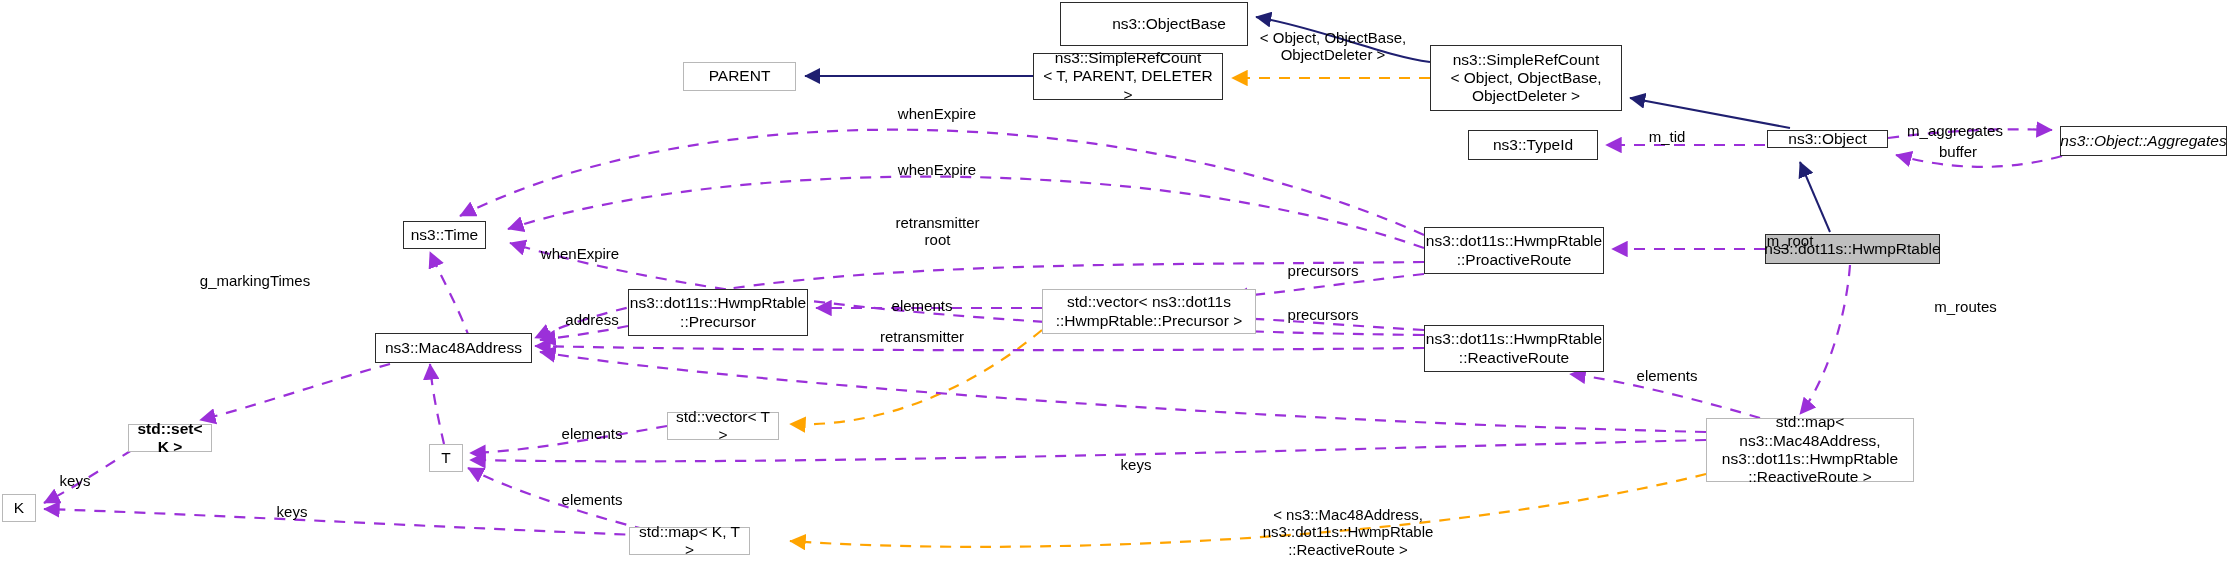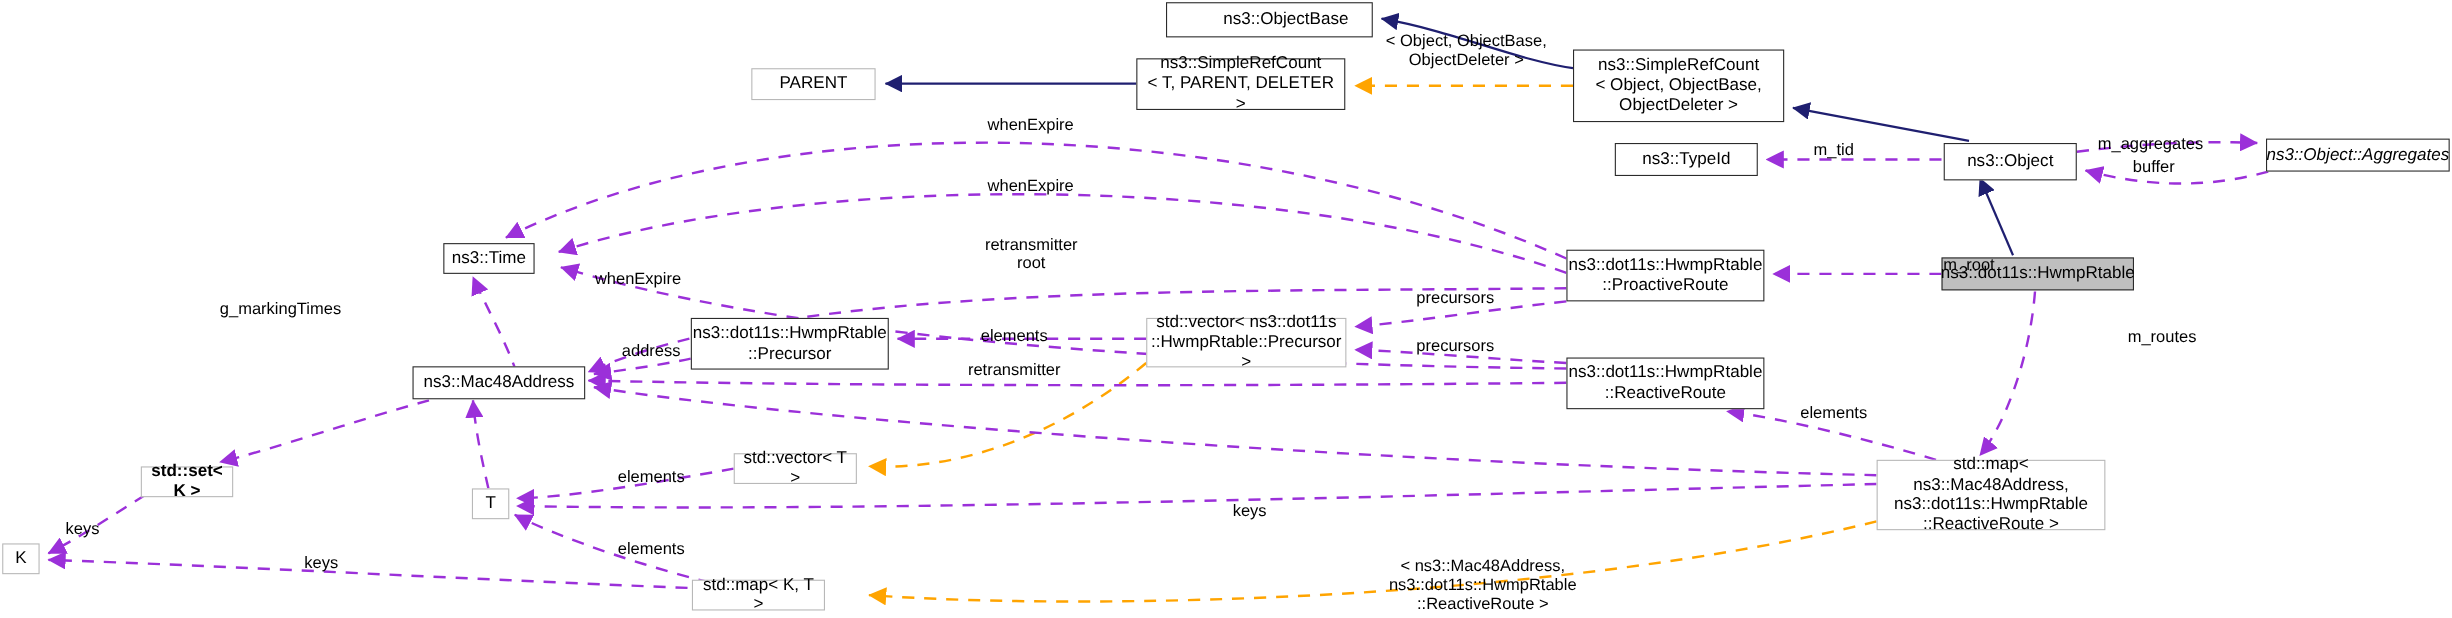--- a/index.html
+++ b/index.html
@@ -145,37 +145,37 @@
       <path d="M 1706 440 C 1300 450 800 466 470 460" marker-end="url(#arrow-use)"></path>
 
       <path d="M 1706 432 C 1200 420 700 378 540 352" marker-end="url(#arrow-use)"></path>
 
       <path d="M 444 444 C 438 418 432 390 430 364" marker-end="url(#arrow-use)"></path>
 
       <path d="M 470 340 C 460 310 440 275 430 252" marker-end="url(#arrow-use)"></path>
     </g>
   </svg>
 
-  <div class="node cls" style="left:1060px; top:2px;   width:188px; height:32px;padding-left:36px;">ns3::ObjectBase</div>
+  <div class="node cls" style="left:1060px; top:2px;   width:188px; height:44px;padding-left:36px;">ns3::ObjectBase</div>
   <div class="node tmpl" style="left:683px;  top:62px;  width:113px; height:29px;">PARENT</div>
   <div class="node cls" style="left:1033px; top:53px;  width:190px; height:47px;">ns3::SimpleRefCount
 &lt; T, PARENT, DELETER &gt;</div>
   <div class="node cls" style="left:1430px; top:45px;  width:192px; height:66px;">ns3::SimpleRefCount
 &lt; Object, ObjectBase,
 ObjectDeleter &gt;</div>
   <div class="node cls" style="left:1468px; top:130px; width:130px; height:30px;">ns3::TypeId</div>
-  <div class="node cls" style="left:1767px; top:130px; width:121px; height:34px;">ns3::Object</div>
+  <div class="node cls" style="left:1767px; top:130px; width:121px; height:18px;">ns3::Object</div>
   <div class="node cls" style="left:2060px; top:126px; width:167px; height:30px;font-style:italic;">ns3::Object::Aggregates</div>
   <div class="node cls" style="left:403px;  top:221px; width:83px; height:28px;">ns3::Time</div>
   <div class="node cls" style="left:1424px; top:227px; width:180px; height:47px;">ns3::dot11s::HwmpRtable
 ::ProactiveRoute</div>
   <div class="node highlight" style="left:1765px; top:234px; width:175px; height:30px;">ns3::dot11s::HwmpRtable</div>
   <div class="node cls" style="left:628px;  top:289px; width:180px; height:47px;">ns3::dot11s::HwmpRtable
 ::Precursor</div>
-  <div class="node tmpl" style="left:1042px; top:289px; width:182px; height:45px;">std::vector&lt; ns3::dot11s
+  <div class="node tmpl" style="left:1042px; top:289px; width:214px; height:45px;">std::vector&lt; ns3::dot11s
 ::HwmpRtable::Precursor &gt;</div>
   <div class="node cls" style="left:1424px; top:325px; width:180px; height:47px;">ns3::dot11s::HwmpRtable
 ::ReactiveRoute</div>
   <div class="node cls" style="left:375px;  top:333px; width:157px; height:30px;">ns3::Mac48Address</div>
   <div class="node tmpl" style="left:1706px; top:418px; width:208px; height:64px;">std::map&lt; ns3::Mac48Address,
 ns3::dot11s::HwmpRtable
 ::ReactiveRoute &gt;</div>
   <div class="node tmpl" style="left:128px;  top:424px; width:84px; height:28px;font-weight:bold;">std::set&lt; K &gt;</div>
   <div class="node tmpl" style="left:667px;  top:412px; width:112px; height:28px;">std::vector&lt; T &gt;</div>
   <div class="node tmpl" style="left:429px;  top:444px; width:34px;  height:28px;">T</div>

